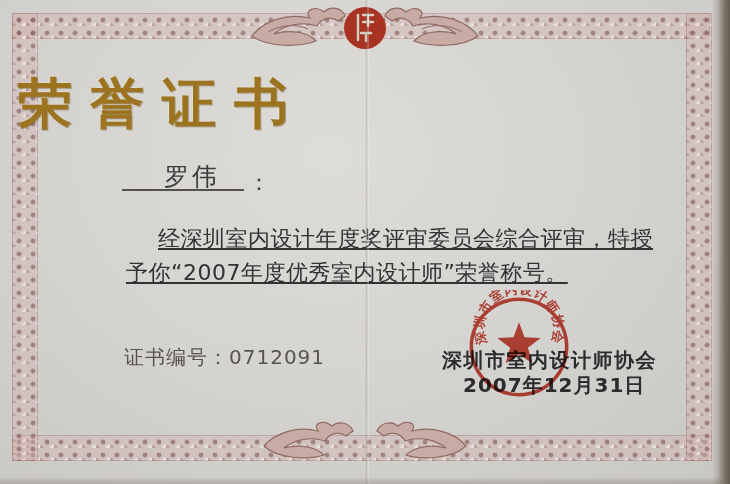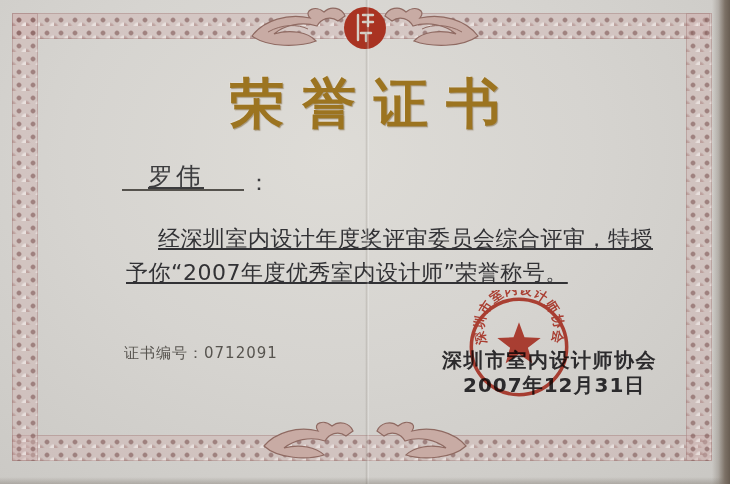--- a/index.html
+++ b/index.html
@@ -42,30 +42,30 @@
 
   
   .fold {
     position: absolute; left: 365px; top: 0; width: 4px; height: 100%; z-index: 6;
     background: linear-gradient(to right, rgba(255,255,255,0.0), rgba(112,104,94,0.22) 45%, rgba(255,255,255,0.35) 80%, rgba(255,255,255,0));
     pointer-events: none;
   }
 
   .title {
     position: absolute; left: 0; top: 68px; width: 730px; z-index: 3;
-    text-align: center; padding-left: 18px;
+    text-align: left; padding-left: 18px;
     font-family: "DejaVu Serif", "Liberation Serif", serif;
     font-size: 54px; font-weight: 700; letter-spacing: 18px;
     color: #9c7420;
     text-shadow: 1px 1px 1px rgba(96,64,12,0.45), -1px -1px 1px rgba(255,245,220,0.25);
   }
 
   .name {
-    position: absolute; left: 148px; top: 160px; z-index: 3;
-    font-size: 25px; color: #3c3c3e; letter-spacing: 3px; text-decoration: underline;
+    position: absolute; left: 164px; top: 160px; z-index: 3;
+    font-size: 25px; color: #3c3c3e; letter-spacing: 3px;
   }
   .name-underline {
     position: absolute; left: 122px; top: 168px; width: 122px; height: 23px; z-index: 3;
     border-bottom: 2px solid #55524d;
   }
   .name-colon {
     position: absolute; left: 248px; top: 168px; z-index: 3;
     font-size: 22px; color: #3c3c3e;
   }
 
@@ -73,21 +73,21 @@
     position: absolute; z-index: 3;
     font-size: 22px; color: #323235; letter-spacing: 0.5px;
     font-weight: 500;
     text-decoration: underline;
   }
   .body-line1 { left: 158px; top: 224px; }
   .body-line2 { left: 126px; top: 258px; }
 
   .certno {
     position: absolute; left: 124px; top: 344px; z-index: 3;
-    font-size: 15px; color: #57544f; letter-spacing: 1px; text-align: right;
+    font-size: 20px; color: #57544f; letter-spacing: 1px; text-align: right;
   }
 
   .issuer {
     position: absolute; left: 442px; top: 347px; z-index: 3;
     font-size: 20px; font-weight: 600; color: #2c2b2d; letter-spacing: 1.5px;
   }
   .issue-date {
     position: absolute; left: 463px; top: 372px; z-index: 3;
     font-size: 20px; font-weight: 700; color: #2c2b2d; letter-spacing: 1px;
   }

